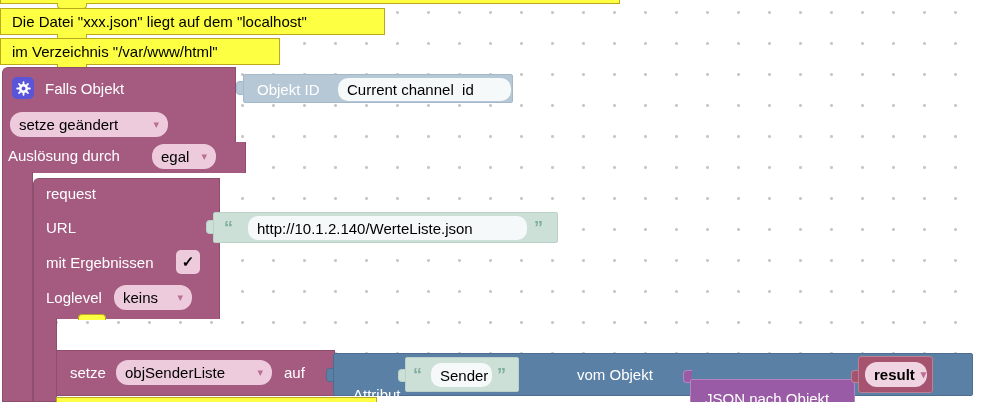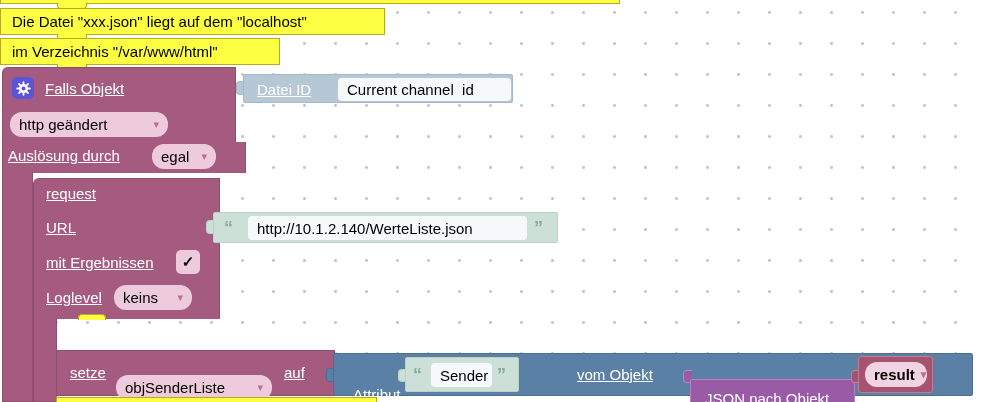--- a/index.html
+++ b/index.html
@@ -15,23 +15,23 @@
   .yellow{background:#FDFF42;border:1px solid #BCA81C;color:#000;}
   .mauve{background:#A55B80;border:1px solid #8E4E6E;color:#fff;}
   .steel{background:#5B80A5;border:1px solid #4D6E91;color:#fff;}
   .violet{background:#995BA5;border:1px solid #B683C0;color:#fff;}
   .rose{background:#A5536E;border:1px solid #BE7F96;color:#fff;}
   .shadow-blue{background:#B6C7D5;border:1px solid #A3B8C9;color:#fff;}
   .shadow-mint{background:#CDE0D8;border:1px solid #B9D1C7;color:#000;}
   .dropdown{background:#EDCBDC;border-radius:12px;color:#000;display:flex;
     align-items:center;justify-content:space-between;padding:0 9px;cursor:pointer;}
   .dropdown .arrow{color:#BB6F95;font-size:11px;margin-left:6px;}
-  .field{background:#F6F9FA;border-radius:4px;color:#000;display:flex;
+  .field{background:#F6F9FA;border-radius:10px;color:#000;display:flex;
     align-items:center;padding:0 9px;white-space:pre;}
-  .lbl{position:absolute;line-height:20px;white-space:pre;text-decoration:underline;}
+  .lbl{position:absolute;line-height:20px;white-space:pre;}
   .quote{position:absolute;color:#7FAE9D;font-weight:bold;font-size:18px;line-height:20px;}
   .tab{position:absolute;border-right:none!important;border-radius:4px 0 0 4px;}
   .checkbox{background:#EDCBDC;border-radius:5px;color:#000;display:flex;
     align-items:center;justify-content:center;font-weight:bold;cursor:pointer;}
   .ctext{display:block;line-height:25px;padding-left:11px;white-space:pre;}
   .gear{background:#5A55D8;border-radius:5px;display:flex;align-items:center;
     justify-content:center;cursor:pointer;}
   .r-tl{border-top-left-radius:6px;}
   .nb-t{border-top:none!important;} .nb-b{border-bottom:none!important;}
 </style>
@@ -65,33 +65,33 @@
         <rect x="44" y="2" width="12" height="96" rx="5" transform="rotate(90 50 50)"></rect>
         <rect x="44" y="2" width="12" height="96" rx="5" transform="rotate(135 50 50)"></rect>
         <circle cx="50" cy="50" r="30"></circle>
       </g>
       <circle cx="50" cy="50" r="13" fill="#5A55D8"></circle>
     </svg>
   </div>
   <span class="lbl" style="left:45px;top:79px;color:#fff;">Falls Objekt</span>
 
   <div class="abs dropdown" style="left:10px;top:112px;width:158px;height:25px;">
-    <span>http geändert</span>
+    <span>setze geändert</span>
     <span class="arrow">▾</span>
   </div>
 
   <span class="lbl" style="left:8px;top:146px;color:#fff;">Auslösung durch</span>
   <div class="abs dropdown" style="left:152px;top:144px;width:64px;height:25px;">
     <span>egal</span>
     <span class="arrow">▾</span>
   </div>
 
   <div class="abs shadow-blue tab" style="left:236px;top:81px;width:9px;height:14px;"></div>
   <div class="abs shadow-blue" style="left:243px;top:74px;width:270px;height:29px;border-radius:2px;">
-    <span class="lbl" style="left:13px;top:5px;">Datei ID</span>
+    <span class="lbl" style="left:13px;top:5px;">Objekt ID</span>
     <div class="field abs" style="left:94px;top:3px;width:173px;height:23px;">
       <span>Current channel  id</span>
     </div>
   </div>
 
   <div class="abs mauve r-tl nb-b" style="left:33px;top:178px;width:187px;height:141px;"></div>
   <div class="abs mauve nb-t" style="left:33px;top:318px;width:24px;height:84px;"></div>
 
   <span class="lbl" style="left:46px;top:184px;color:#fff;">request</span>
   <span class="lbl" style="left:46px;top:218px;color:#fff;">URL</span>
@@ -111,21 +111,21 @@
     <div class="field abs" style="left:34px;top:3px;width:279px;height:24px;">
       <span>http://10.1.2.140/WerteListe.json</span>
     </div>
     <span class="quote" style="left:320px;top:5px;">”</span>
   </div>
 
   <div class="abs yellow nb-b" style="left:78px;top:314px;width:28px;height:6px;border-radius:4px 4px 0 0;"></div>
 
   <div class="abs mauve" style="left:56px;top:350px;width:279px;height:46px;"></div>
   <span class="lbl" style="left:70px;top:363px;color:#fff;">setze</span>
-  <div class="abs dropdown" style="left:116px;top:360px;width:156px;height:25px;margin-top:15px;">
+  <div class="abs dropdown" style="left:116px;top:360px;width:156px;height:25px;">
     <span>objSenderListe</span>
     <span class="arrow">▾</span>
   </div>
   <span class="lbl" style="left:284px;top:363px;color:#fff;">auf</span>
 
   <div class="abs steel tab" style="left:326px;top:368px;width:9px;height:14px;"></div>
   <div class="abs steel" style="left:333px;top:353px;width:640px;height:43px;border-radius:2px;"></div>
   <span class="lbl" style="left:353px;top:365px;color:#fff;margin-top:20px;">Attribut</span>
 
   <div class="abs shadow-mint tab" style="left:398px;top:369px;width:9px;height:13px;"></div>

